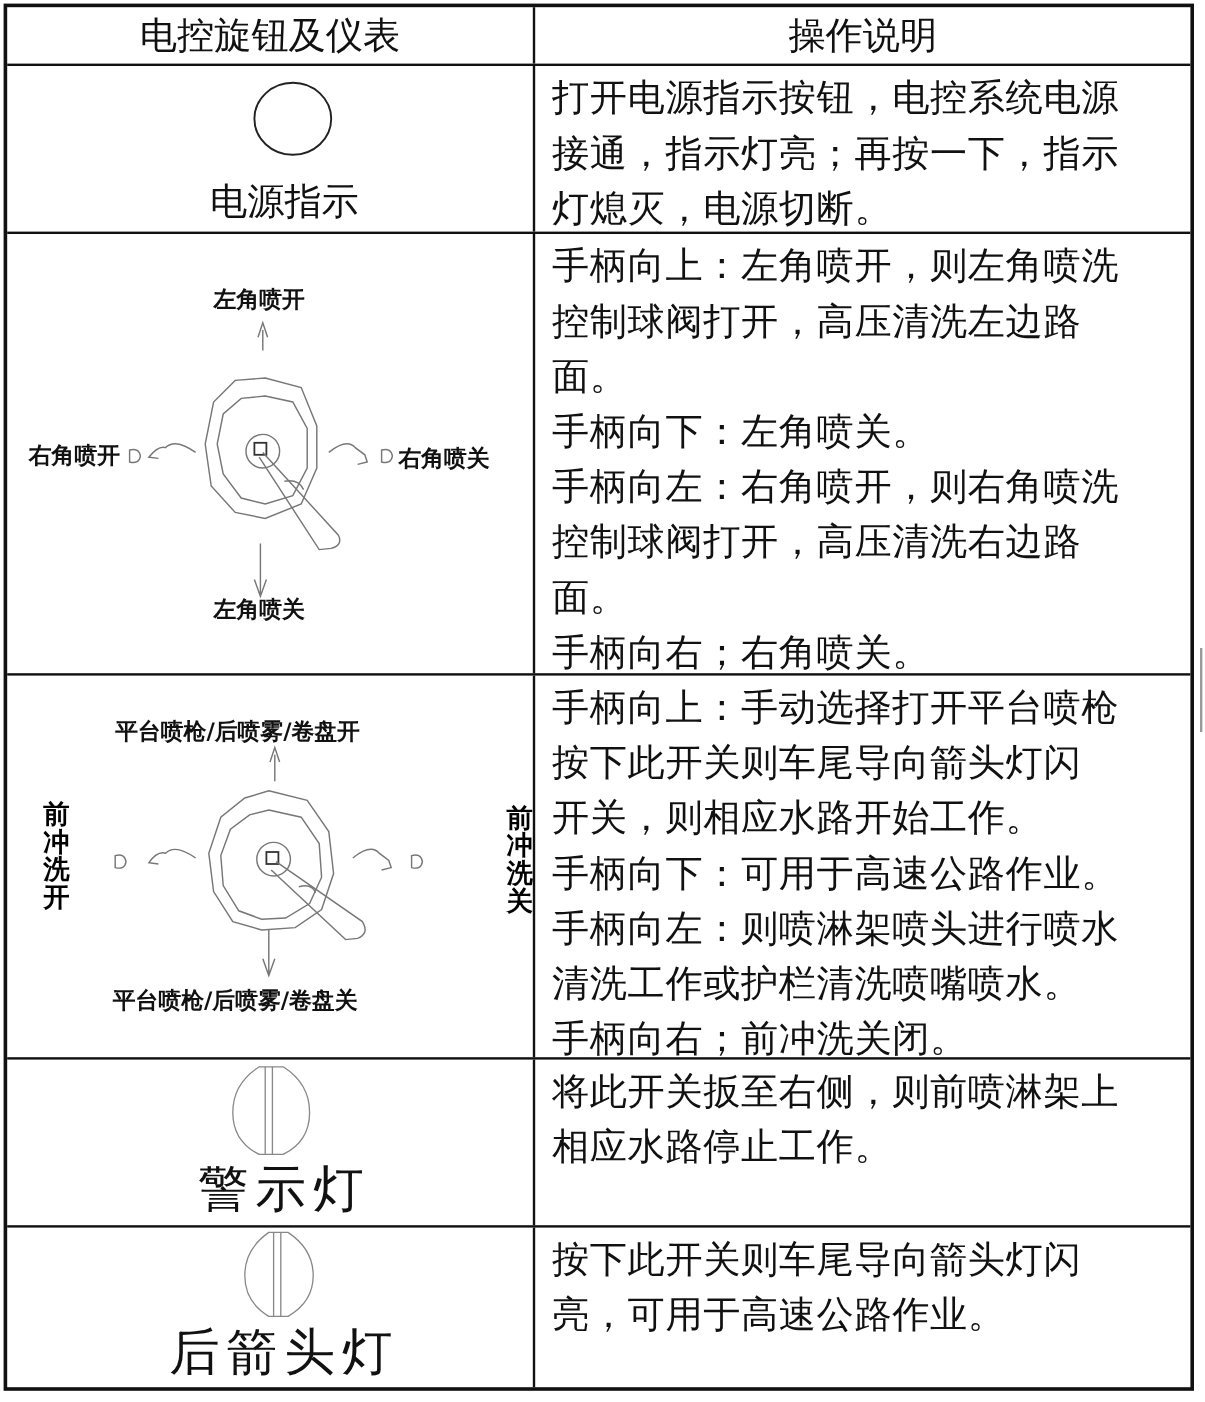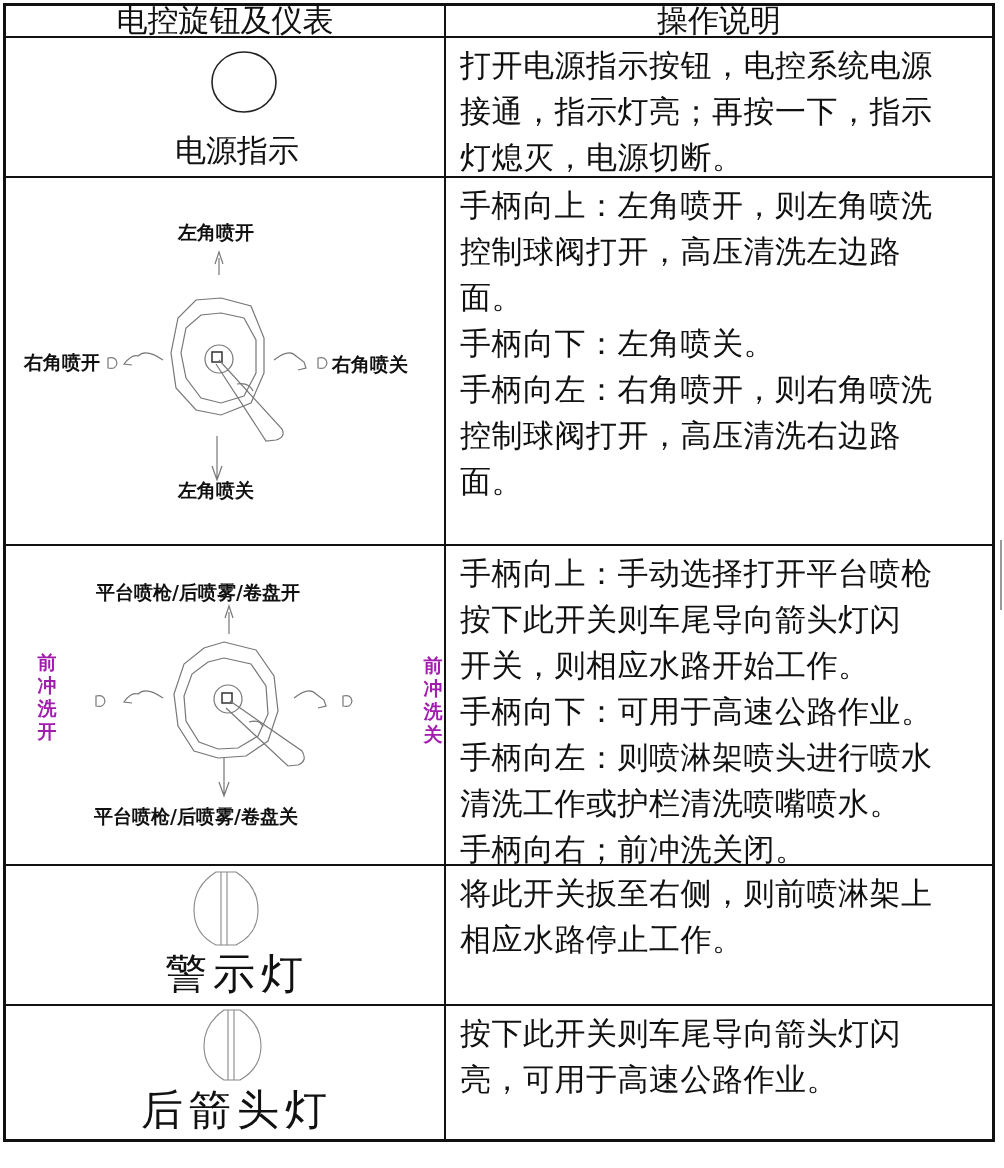--- a/index.html
+++ b/index.html
@@ -4,33 +4,33 @@
 <style>
   html, body { margin: 0; padding: 0; background: #ffffff; }
   body { width: 1004px; height: 1168px; position: relative; overflow: hidden;
          font-family: "DejaVu Sans", "Liberation Sans", sans-serif; color: #111; }
   .tbl { position: absolute; left: 3px; top: 3px; width: 992px; border: 3px solid #111;
          box-sizing: border-box; }
   .row { display: flex; border-top: 2px solid #111; box-sizing: border-box; }
   .row:first-child { border-top: none; }
   .cell-l { width: 440px; border-right: 2px solid #111; position: relative; box-sizing: border-box; }
   .cell-r { flex: 1; position: relative; box-sizing: border-box; padding: 4px 10px 0 14px; }
-  .hdr { height: 30px; }
+  .hdr { height: 47px; }
   .hdr .cell-l, .hdr .cell-r { display: flex; align-items: center; justify-content: center;
        font-size: 31px; font-family: "DejaVu Serif", "Liberation Serif", serif; padding: 0; }
   .r1 { height: 140px; } .r2 { height: 368px; } .r3 { height: 320px; }
   .r4 { height: 140px; } .r5 { height: 135px; }
   .desc { font-family: "DejaVu Serif", "Liberation Serif", serif; font-size: 31px;
           line-height: 46px; letter-spacing: 0.5px; }
   .desc div { white-space: nowrap; }
   .lbl-big { position: absolute; left: 0; right: 0; text-align: center;
              font-family: "DejaVu Serif", "Liberation Serif", serif; color: #111; margin-left: 24px; }
   .dlbl { position: absolute; font-weight: bold; font-size: 19px; white-space: nowrap; color: #111; }
-  .vlbl { position: absolute; font-weight: bold; font-size: 19px; width: 22px; line-height: 23px;
-          text-align: center; color: #a21caf; }
+  .vlbl { position: absolute; font-weight: bold; font-size: 22px; width: 22px; line-height: 23px;
+          text-align: center; color: #000000; }
   svg { position: absolute; left: 0; top: 0; }
   .side-mark { position: absolute; left: 1000px; top: 540px; width: 2px; height: 70px; background: #999; }
 </style>
 </head>
 <body>
 
 <div class="tbl">
 
   <div class="row hdr">
     <div class="cell-l">电控旋钮及仪表</div>
@@ -75,20 +75,21 @@
       <div class="dlbl" style="left:326px;top:174px;">右角喷关</div>
     </div>
     <div class="cell-r desc">
       <div>手柄向上：左角喷开，则左角喷洗</div>
       <div>控制球阀打开，高压清洗左边路</div>
       <div>面。</div>
       <div>手柄向下：左角喷关。</div>
       <div>手柄向左：右角喷开，则右角喷洗</div>
       <div>控制球阀打开，高压清洗右边路</div>
       <div>面。</div>
+      <div>手柄向右；右角喷关。</div>
     </div>
   </div>
 
   <div class="row r3">
     <div class="cell-l">
       <svg width="440" height="320">
         <g fill="none" stroke="#777" stroke-width="1.2">
           <path d="M223 88 L223 66 M219 72 L223 60 L227 72"></path>
           <path d="M218 212 L218 248 M213 236 L218 250 L223 236"></path>
           <polygon points="218,96 250,104 268,130 272,165 262,195 240,210 212,212 188,205 172,180 168,148 178,118 198,102"></polygon>

